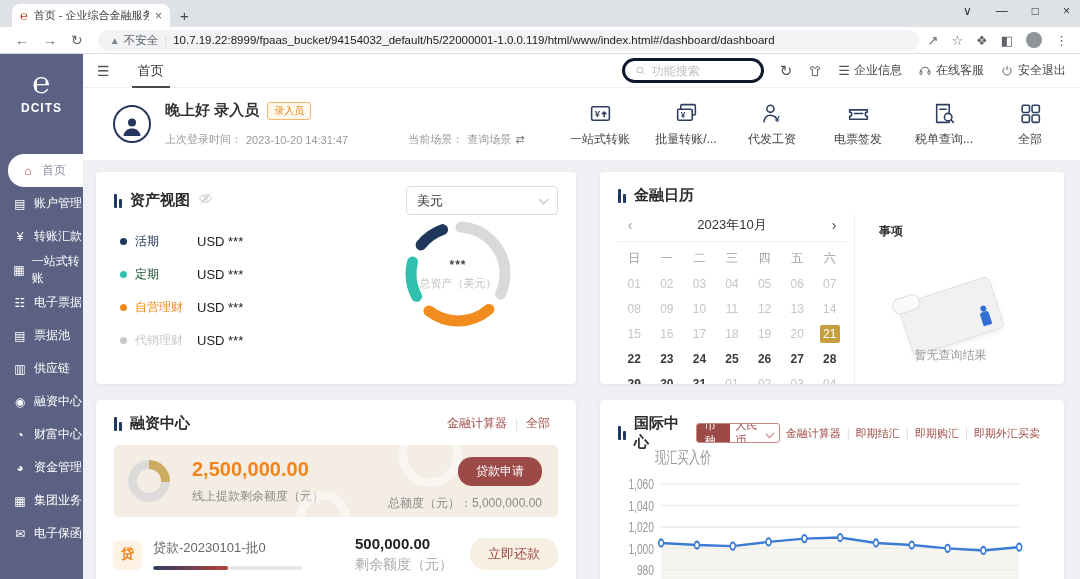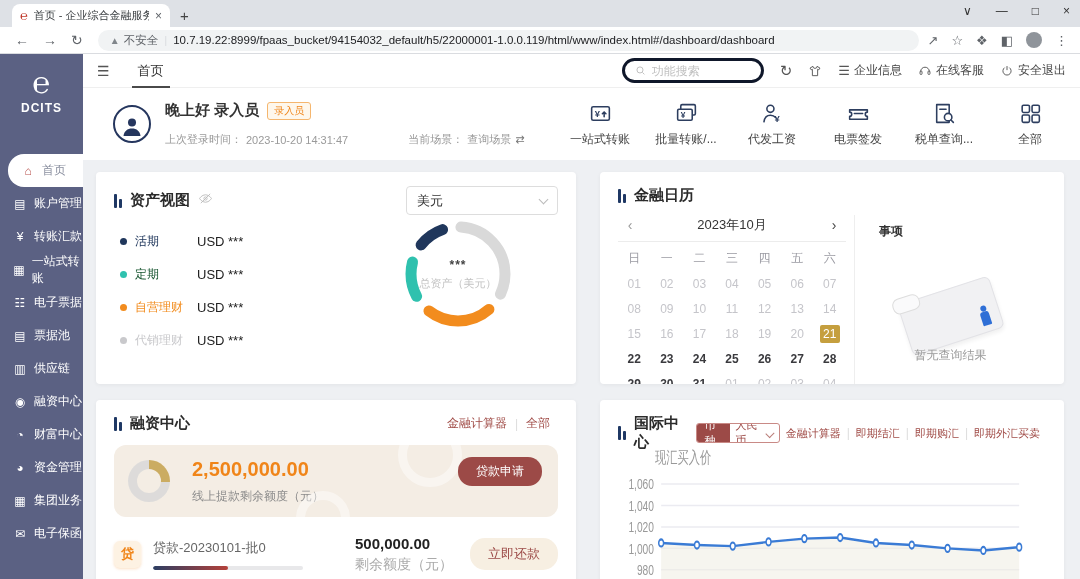--- a/index.html
+++ b/index.html
@@ -99,21 +99,21 @@
   .scrollart{position:absolute;left:50%;top:78px;transform:translateX(-50%) rotate(-18deg);width:96px;height:54px;background:#f1f1f3;border:1px solid #e2e2e6;border-radius:6px;box-shadow:0 3px 4px rgba(0,0,0,.06)}
   .scrollart::before{content:"";position:absolute;left:-6px;top:-7px;width:26px;height:14px;background:#fafafb;border:1px solid #ddd;border-radius:7px}
   .perso{position:absolute;right:10px;bottom:6px;width:9px;height:14px;background:#2f6fd6;border-radius:3px 3px 1px 1px}
   .perso::before{content:"";position:absolute;top:-6px;left:2px;width:6px;height:6px;background:#2f6fd6;border-radius:50%}
   .emptytxt{position:absolute;left:50%;top:136px;transform:translateX(-50%);font-size:12px;color:#9a9a9a;white-space:nowrap}
   
   .rlinks{margin-left:auto;display:flex;align-items:center;font-size:12px;color:#a04b46}
   .rlinks .lk{cursor:pointer;padding:0 8px;white-space:nowrap}
   .rlinks .sep{color:#ddd}
   .rlinks.small .lk{font-size:11px;padding:0 6px}
-  .banner{margin-top:12px;height:72px;background:#f4ede4;border-radius:12px;position:relative;display:flex;align-items:center;padding-left:14px;overflow:hidden}
+  .banner{margin-top:12px;height:72px;background:#f4ede4;border-radius:6px;position:relative;display:flex;align-items:center;padding-left:14px;overflow:hidden}
   .bnring{width:42px;height:42px;border-radius:50%;background:conic-gradient(#c5a14c 0 26%,#d9d9d9 26% 100%);position:relative;flex:none;opacity:.85}
   .bnring::after{content:"";position:absolute;inset:9px;background:#f4ede4;border-radius:50%}
   .bdeco1,.bdeco2{position:absolute;border:9px solid rgba(255,255,255,.45);border-radius:50%}
   .bdeco1{width:64px;height:64px;right:96px;top:-22px}
   .bdeco2{width:54px;height:54px;right:208px;bottom:-28px}
   .bamt{margin-left:22px}
   .bamt .amt{font-size:20px;font-weight:bold;color:#f08519}
   .bamt .albl{font-size:12px;color:#8b8b8b;margin-top:7px}
   .bright{position:absolute;right:16px;top:12px;text-align:right}
   .loanbtn{display:inline-block;background:#9c4a47;color:#fff;font-size:12px;border:none;border-radius:14px;padding:6px 18px;cursor:pointer}
@@ -493,20 +493,21 @@
         <div class="banner">
           <span class="bdeco1"></span>
           <span class="bdeco2"></span>
           <div class="bnring"></div>
           <div class="bamt">
             <div class="amt">2,500,000.00</div>
             <div class="albl">线上提款剩余额度（元）</div>
           </div>
           <div class="bright">
             <button class="loanbtn">贷款申请</button>
+            <div class="btot">总额度（元）：5,000,000.00</div>
           </div>
         </div>
         <div class="loanrow">
           <span class="lbadge">贷</span>
           <div class="lmain">
             <div class="lname">贷款-20230101-批0</div>
             <div class="lprog">
                 <i id="loan-progress-fill" style="width: 50%;"></i>
               </div>
           </div>

